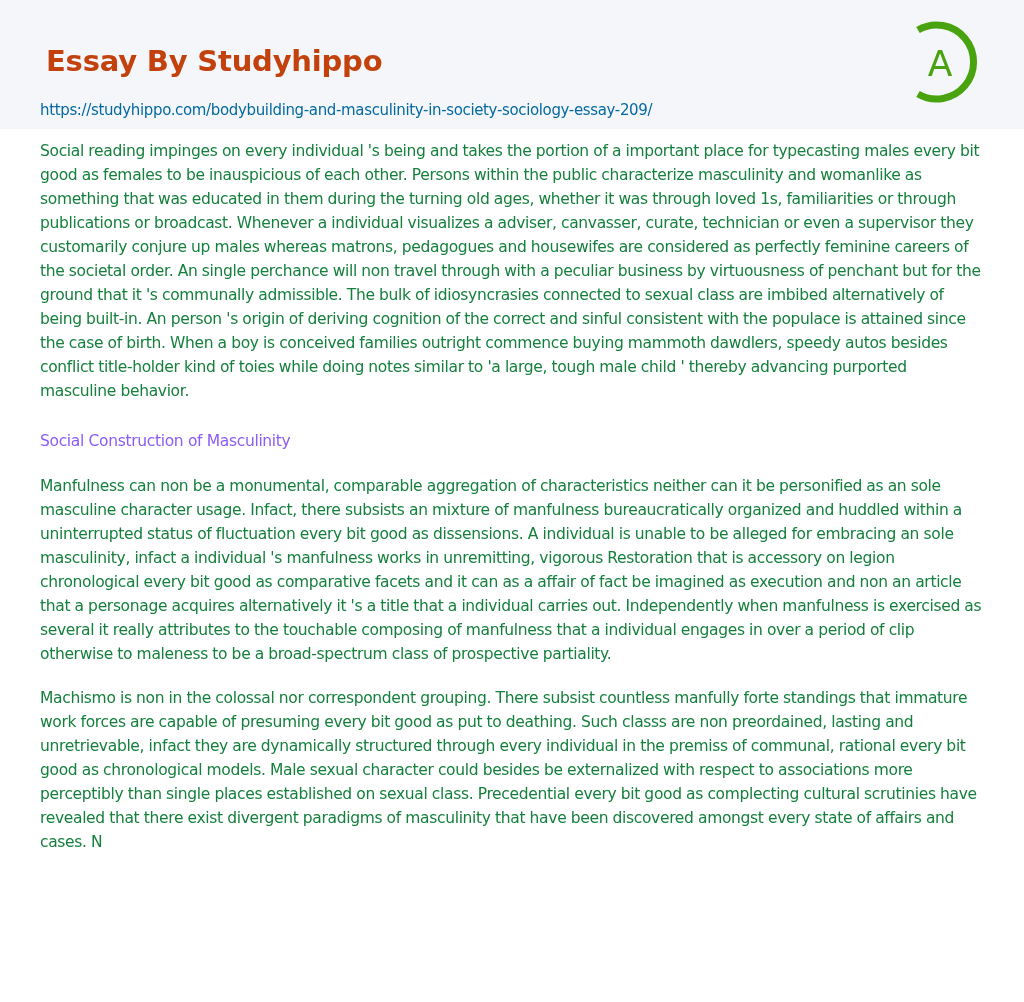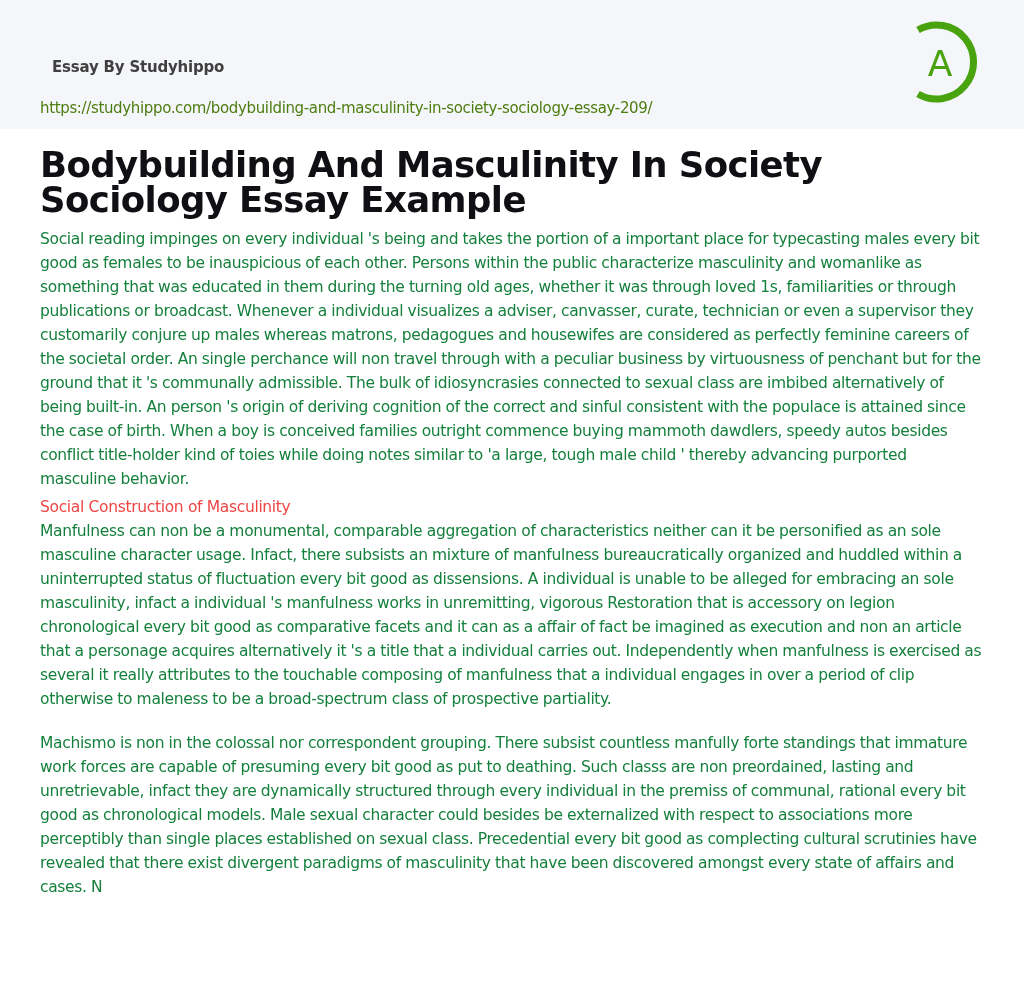--- a/index.html
+++ b/index.html
@@ -7,31 +7,31 @@
     .header {
       position: relative;
       height: 129px;
       background: #f4f6fa;
       box-sizing: border-box;
       padding: 40px 40px 0 40px;
     }
     .brand {
       font-family: "DejaVu Sans", sans-serif;
       font-weight: bold;
-      font-size: 15px;
-      color: #404040;
-      margin: 12px;
+      font-size: 29px;
+      color: #c2410c;
+      margin: 6px;
       line-height: 30px;
       letter-spacing: -0.2px;
     }
     .url {
       display: block;
-      margin-top: 16px;
+      margin-top: 24px;
       font-size: 15px;
-      color: #4d7c0f;
+      color: #0369a1;
       text-decoration: none;
       line-height: 20px;
       letter-spacing: -0.35px;
     }
     .logo {
       position: absolute;
       left: 910px;
       top: 18px;
       width: 78px;
       height: 88px;
@@ -50,43 +50,42 @@
     }
     .para {
       margin: 10px 0 0 0;
       font-size: 15.5px;
       line-height: 24px;
       color: #15803d;
       letter-spacing: -0.33px;
       word-spacing: -0.2px;
     }
     .subheading {
-      margin: 4px 0 0 0;
+      margin: 26px 0 0 0;
       font-size: 15.5px;
       line-height: 24px;
       font-weight: normal;
-      color: #ef4444;
+      color: #8b5cf6;
       letter-spacing: -0.33px;
     }
-    .para.p2 { margin-top: 0; }
+    .para.p2 { margin-top: 21px; }
     .para.p3 { margin-top: 20px; }
   </style>
 </head>
 <body>
 
 <div class="header">
   <h2 class="brand">Essay By Studyhippo</h2>
   <a class="url">https://studyhippo.com/bodybuilding-and-masculinity-in-society-sociology-essay-209/</a>
   <div class="logo">
     <svg width="78" height="88" viewBox="0 0 78 88">
       <path d="M 8 12 A 37 37 0 1 1 8 76" fill="none" stroke="#48a30f" stroke-width="7" stroke-linecap="butt"></path>
       <text x="30" y="58" text-anchor="middle" font-family="DejaVu Sans, sans-serif" font-size="36" fill="#48a30f">A</text>
     </svg>
   </div>
 </div>
 
 <div class="main">
-  <h1 class="title">Bodybuilding And Masculinity In Society Sociology Essay Example</h1>
   <p class="para">Social reading impinges on every individual 's being and takes the portion of a important place for typecasting males every bit good as females to be inauspicious of each other. Persons within the public characterize masculinity and womanlike as something that was educated in them during the turning old ages, whether it was through loved 1s, familiarities or through publications or broadcast. Whenever a individual visualizes a adviser, canvasser, curate, technician or even a supervisor they customarily conjure up males whereas matrons, pedagogues and housewifes are considered as perfectly feminine careers of the societal order. An single perchance will non travel through with a peculiar business by virtuousness of penchant but for the ground that it 's communally admissible. The bulk of idiosyncrasies connected to sexual class are imbibed alternatively of being built-in. An person 's origin of deriving cognition of the correct and sinful consistent with the populace is attained since the case of birth. When a boy is conceived families outright commence buying mammoth dawdlers, speedy autos besides conflict title-holder kind of toies while doing notes similar to 'a large, tough male child ' thereby advancing purported masculine behavior.</p>
   <p class="subheading">Social Construction of Masculinity</p>
   <p class="para p2">Manfulness can non be a monumental, comparable aggregation of characteristics neither can it be personified as an sole masculine character usage. Infact, there subsists an mixture of manfulness bureaucratically organized and huddled within a uninterrupted status of fluctuation every bit good as dissensions. A individual is unable to be alleged for embracing an sole masculinity, infact a individual 's manfulness works in unremitting, vigorous Restoration that is accessory on legion chronological every bit good as comparative facets and it can as a affair of fact be imagined as execution and non an article that a personage acquires alternatively it 's a title that a individual carries out. Independently when manfulness is exercised as several it really attributes to the touchable composing of manfulness that a individual engages in over a period of clip otherwise to maleness to be a broad-spectrum class of prospective partiality.</p>
   <p class="para p3">Machismo is non in the colossal nor correspondent grouping. There subsist countless manfully forte standings that immature work forces are capable of presuming every bit good as put to deathing. Such classs are non preordained, lasting and unretrievable, infact they are dynamically structured through every individual in the premiss of communal, rational every bit good as chronological models. Male sexual character could besides be externalized with respect to associations more perceptibly than single places established on sexual class. Precedential every bit good as complecting cultural scrutinies have revealed that there exist divergent paradigms of masculinity that have been discovered amongst every state of affairs and cases. N</p>
 </div>
 
 </body></html>

